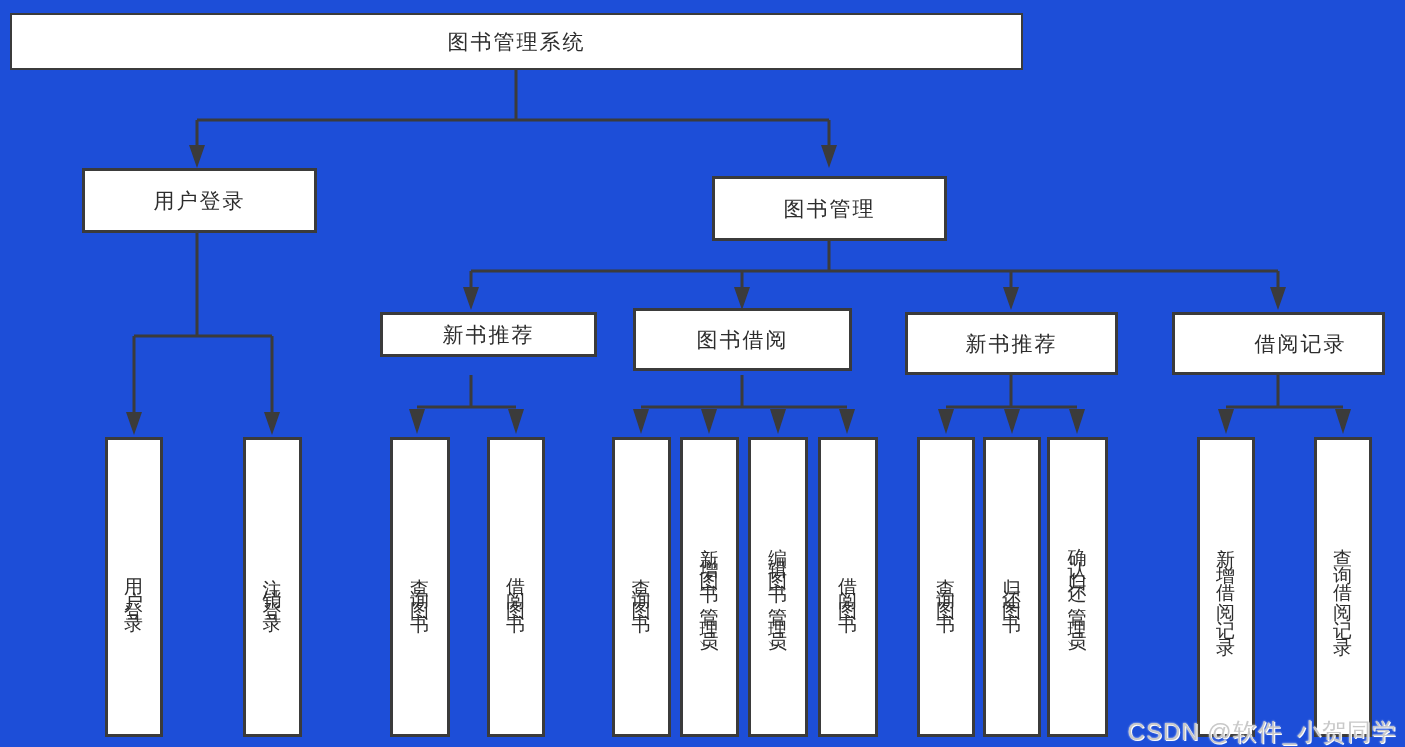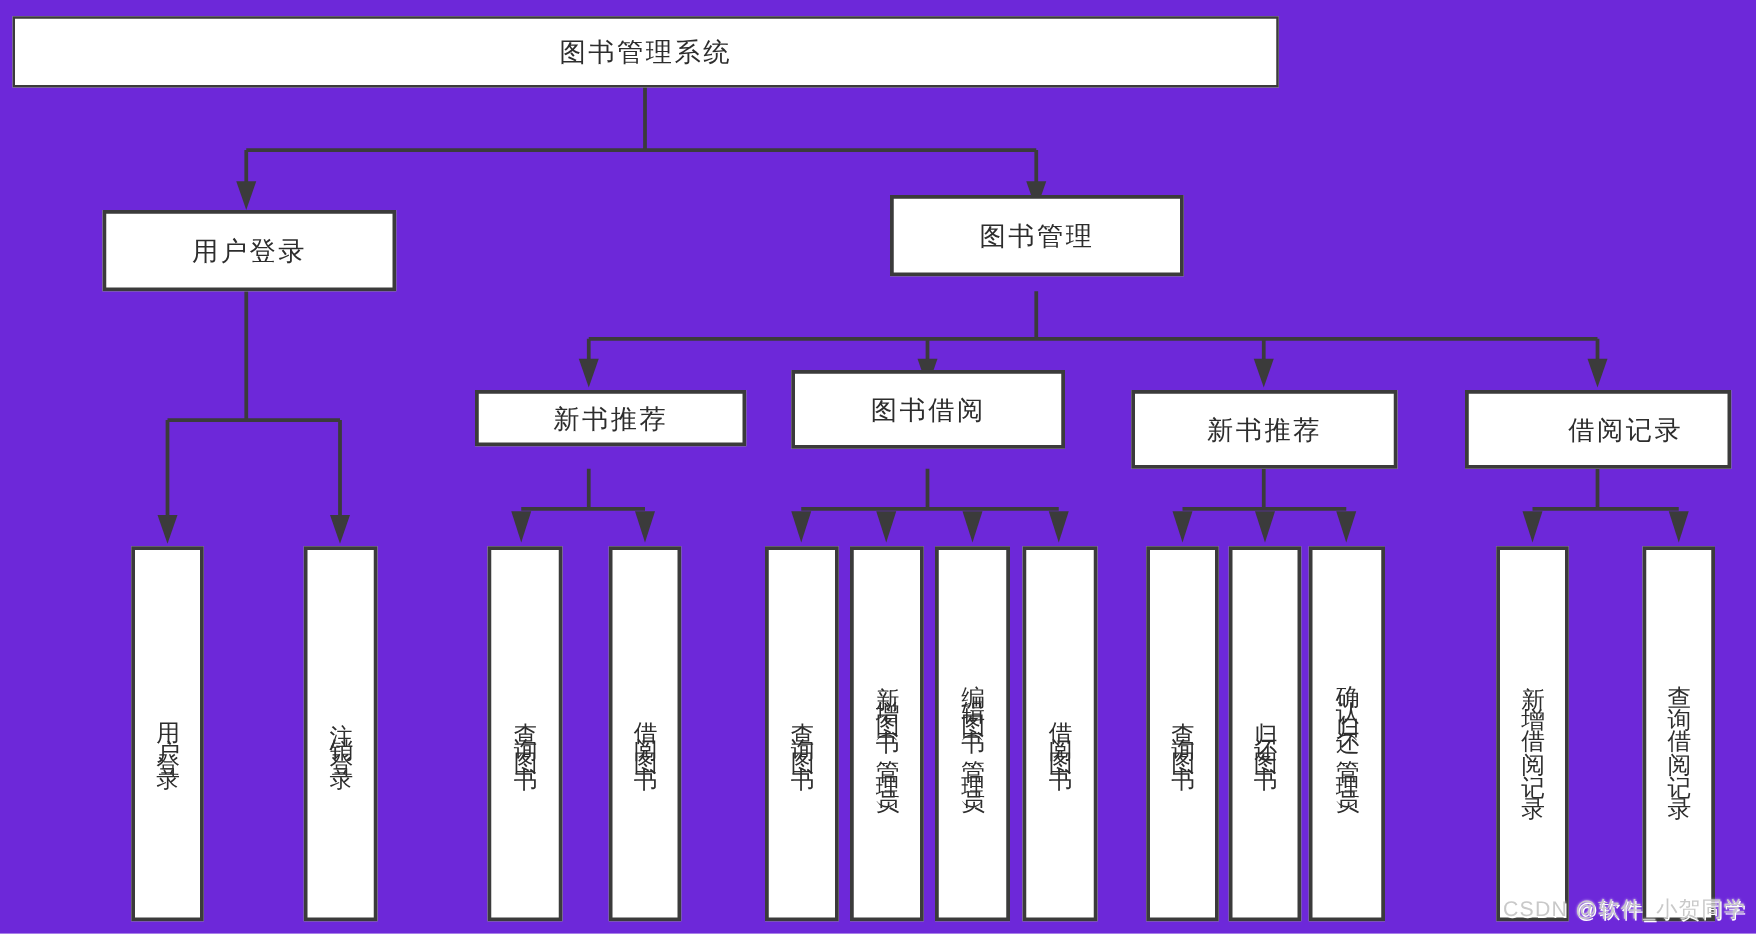--- a/index.html
+++ b/index.html
@@ -1,35 +1,35 @@
 <!DOCTYPE html>
 <html><head>
 <meta charset="utf-8">
 <style>
   html,body{margin:0;padding:0;background:#ffffff;}
   .canvas{
-    position:relative;width:1405px;height:747px;background:#6d28d9;
+    position:relative;width:1405px;height:747px;background:#1d4ed8;
     font-family:"Liberation Sans","DejaVu Sans",sans-serif;overflow:hidden;
   }
   .connectors{position:absolute;left:0;top:0;width:1405px;height:747px;}
   .box{
     position:absolute;box-sizing:border-box;border:3px solid #3b3b3b;background:#ffffff;
     display:flex;align-items:center;justify-content:center;color:#2d2d2d;
   }
   .hbox{font-size:21px;letter-spacing:2px;white-space:nowrap;}
   .vbox{top:437px;height:300px;}
   .vtext{
     writing-mode:vertical-rl;text-orientation:mixed;font-size:19px;line-height:1;
     color:#2d2d2d;white-space:nowrap;
   }
   .ls4{letter-spacing:12px;}
   .ls6{letter-spacing:18px;}
   .ls8{letter-spacing:12px;}
   .watermark{
-    position:absolute;top:716px;right:8px;font-size:17px;color:#c9c9c9;
+    position:absolute;top:716px;right:8px;font-size:24px;color:#c9c9c9;
     letter-spacing:1px;z-index:5;white-space:nowrap;
     text-shadow:0 0 2px #ffffff,1px 1px 0 #ffffff;
     text-align:right;
   }
   svg line,svg path{stroke:#3b3b3b;stroke-width:3;fill:none;}
   svg polygon{fill:#3b3b3b;stroke:none;}
 </style>
 </head>
 <body>
 
@@ -64,28 +64,28 @@
     <polygon points="1335,409 1351,409 1343,434"></polygon>
   </svg>
 
   <div class="box hbox" style="left:10px;top:13px;width:1013px;height:57px;border-width:2px;">
     <span>图书管理系统</span>
   </div>
 
   <div class="box hbox" style="left:82px;top:168px;width:235px;height:65px;">
     <span>用户登录</span>
   </div>
-  <div class="box hbox" style="left:712px;top:156px;width:235px;height:65px;">
+  <div class="box hbox" style="left:712px;top:176px;width:235px;height:65px;">
     <span>图书管理</span>
   </div>
 
   <div class="box hbox" style="left:363px;top:312px;width:217px;height:45px;margin-left:17px;">
     <span>新书推荐</span>
   </div>
-  <div class="box hbox" style="left:633px;top:296px;width:219px;height:63px;text-align:center;">
+  <div class="box hbox" style="left:633px;top:308px;width:219px;height:63px;text-align:center;">
     <span>图书借阅</span>
   </div>
   <div class="box hbox" style="left:905px;top:312px;width:213px;height:63px;">
     <span>新书推荐</span>
   </div>
   <div class="box hbox" style="left:1172px;top:312px;width:213px;height:63px;padding-left:44px;">
     <span>借阅记录</span>
   </div>
 
   <div class="box vbox" style="left:105px;width:58px;">

